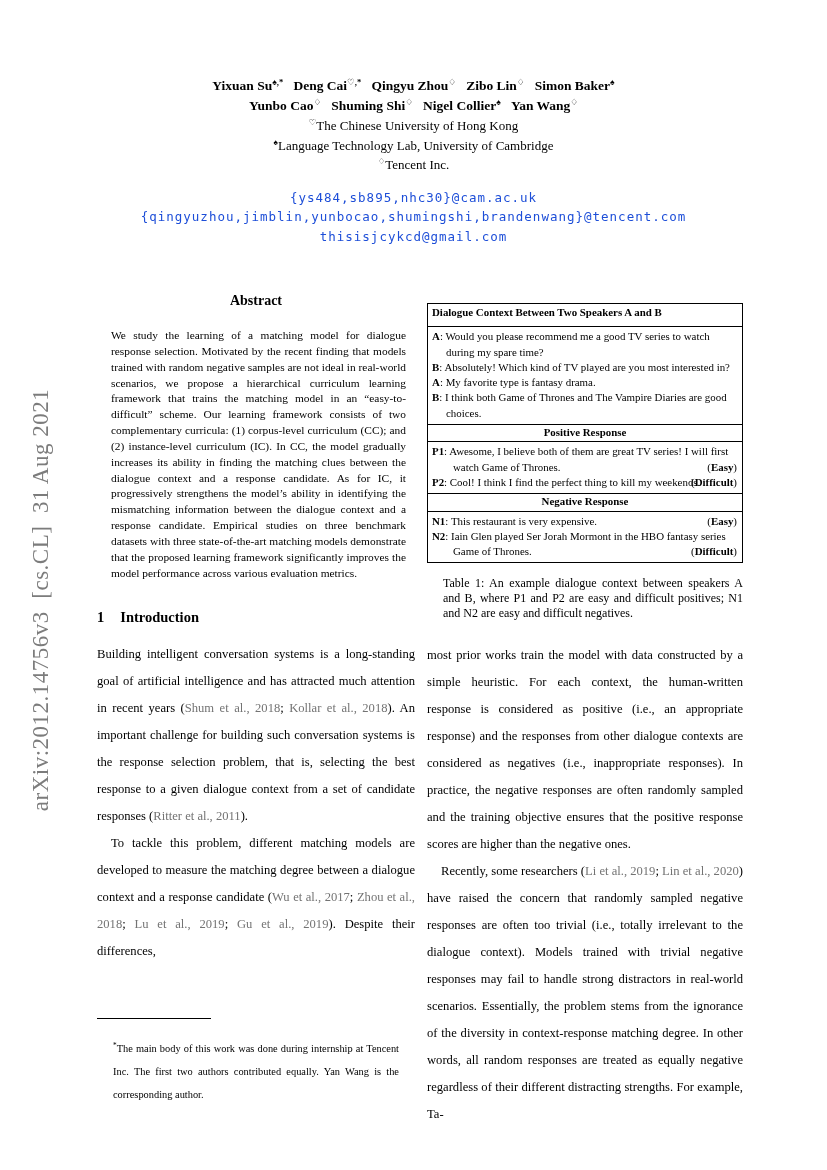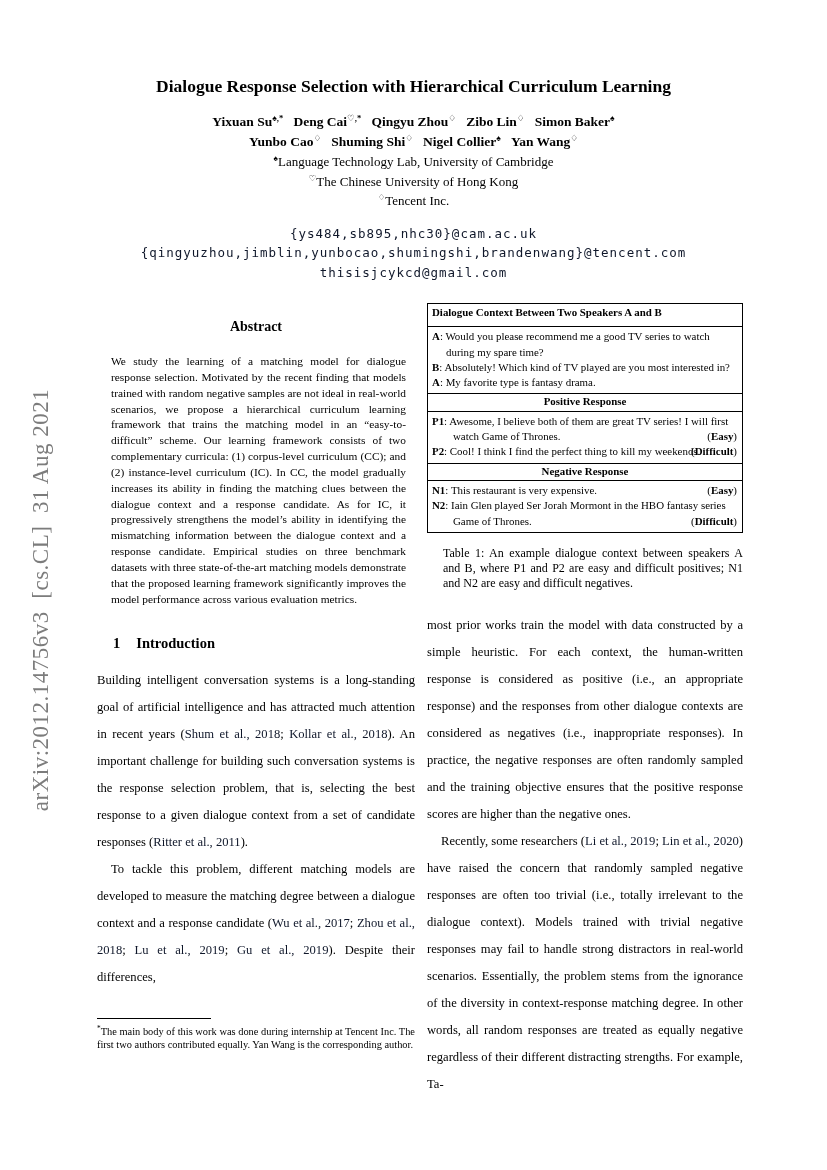--- a/index.html
+++ b/index.html
@@ -18,38 +18,38 @@
     transform:translate(-50%,-50%) rotate(-90deg);
     white-space:nowrap;
     font-size:23px;color:#7c7c7c;letter-spacing:0.5px;
   }
   
   .header{position:absolute;top:76px;left:0;width:827px;text-align:center;}
   .title{font-size:17.5px;font-weight:bold;margin:0 0 15px 0;}
   .author-line{font-size:13.5px;line-height:20px;}
   .affil-line{font-size:13px;line-height:19.5px;}
   .emails{margin-top:13px;font-family:"DejaVu Sans Mono","Liberation Mono",monospace;
-          font-size:12.5px;line-height:19.5px;letter-spacing:1px;color:#0f172a;}
+          font-size:12.5px;line-height:19.5px;letter-spacing:1px;color:#1d4ed8;}
   
   .b{font-weight:bold;}
   .sup{vertical-align:super;font-size:0.64em;line-height:0;}
-  .cite{color:#0f172a;}
+  .cite{color:#737373;}
   
-  .col-left{position:absolute;left:97px;top:313px;width:318px;}
+  .col-left{position:absolute;left:97px;top:287px;width:318px;}
   .col-right{position:absolute;left:427px;top:303px;width:316px;}
   .abs-head{text-align:center;font-weight:bold;font-size:14px;margin:6px 0 19px 0;}
   .abs-body{font-size:11.4px;line-height:15.85px;text-align:justify;margin:0 9px 0 14px;}
-  .sec-head{font-size:14.5px;font-weight:bold;margin:27px 0 15px 16px;}
+  .sec-head{font-size:14.5px;font-weight:bold;margin:27px 0 15px 0;}
   .sec-num{margin-right:16px;}
   .body-par{font-size:12.6px;line-height:27px;text-align:justify;margin:0;}
   .indent{text-indent:14px;}
   
   .footnote{position:absolute;left:97px;top:1018px;width:318px;}
   .fn-rule{width:114px;border-top:1.2px solid #000;margin:0 0 4px 0;}
-  .fn-text{font-size:10.4px;line-height:13px;text-align:justify;margin:0;}
+  .fn-text{font-size:10.4px;line-height:23px;text-align:justify;margin:16px;}
   .fn-marker{vertical-align:super;font-size:0.7em;}
   
   .tbl{border:1.5px solid #000;font-size:10.9px;line-height:15.3px;}
   .tbl-head{font-weight:bold;padding:1px 3px 6px 4px;border-bottom:1.2px solid #000;}
   .tbl-subhead{font-weight:bold;text-align:center;padding:0 3px 1px 3px;border-bottom:1.2px solid #000;}
   .tbl-sec{padding:2px 4px 3px 4px;border-bottom:1.2px solid #000;}
   .tbl-sec.last{border-bottom:none;}
   .d-row{padding-left:14px;text-indent:-14px;position:relative;}
   .p-row{padding-left:21px;text-indent:-21px;position:relative;}
   .row-label{font-weight:bold;}
@@ -62,25 +62,24 @@
   .rc-par1{margin-top:21px;}
 </style>
 </head>
 <body>
 
 <div class="page">
 
   <div class="watermark">arXiv:2012.14756v3&nbsp;&nbsp;[cs.CL]&nbsp;&nbsp;31 Aug 2021</div>
 
   <div class="header">
-    <h1 class="title">Dialogue Response Selection with Hierarchical Curriculum Learning</h1>
     <div class="author-line"><span class="b">Yixuan Su</span><span class="sup b">♠,*</span><span>&nbsp;&nbsp;&nbsp;</span><span class="b">Deng Cai</span><span class="sup b">♡,*</span><span>&nbsp;&nbsp;&nbsp;</span><span class="b">Qingyu Zhou</span><span class="sup b">♢</span><span>&nbsp;&nbsp;&nbsp;</span><span class="b">Zibo Lin</span><span class="sup b">♢</span><span>&nbsp;&nbsp;&nbsp;</span><span class="b">Simon Baker</span><span class="sup b">♠</span></div>
     <div class="author-line"><span class="b">Yunbo Cao</span><span class="sup b">♢</span><span>&nbsp;&nbsp;&nbsp;</span><span class="b">Shuming Shi</span><span class="sup b">♢</span><span>&nbsp;&nbsp;&nbsp;</span><span class="b">Nigel Collier</span><span class="sup b">♠</span><span>&nbsp;&nbsp;&nbsp;</span><span class="b">Yan Wang</span><span class="sup b">♢</span></div>
+    <div class="affil-line"><span class="sup">♡</span><span>The Chinese University of Hong Kong</span></div>
     <div class="affil-line"><span class="sup">♠</span><span>Language Technology Lab, University of Cambridge</span></div>
-    <div class="affil-line"><span class="sup">♡</span><span>The Chinese University of Hong Kong</span></div>
     <div class="affil-line"><span class="sup">♢</span><span>Tencent Inc.</span></div>
     <div class="emails">
       <div>{ys484,sb895,nhc30}@cam.ac.uk</div>
       <div>{qingyuzhou,jimblin,yunbocao,shumingshi,brandenwang}@tencent.com</div>
       <div>thisisjcykcd@gmail.com</div>
     </div>
   </div>
 
   <div class="col-left">
     <h2 class="abs-head">Abstract</h2>
@@ -95,20 +94,21 @@
     <p class="fn-text"><span class="fn-marker">*</span><span>The main body of this work was done during internship at Tencent Inc. The first two authors contributed equally. Yan Wang is the corresponding author.</span></p>
   </div>
 
   <div class="col-right">
     <div class="tbl">
       <div class="tbl-head">Dialogue Context Between Two Speakers A and B</div>
       <div class="tbl-sec">
         <div class="d-row"><span class="row-label">A</span><span>Would you please recommend me a good TV series to watch during my spare time?</span></div>
         <div class="d-row"><span class="row-label">B</span><span>Absolutely! Which kind of TV played are you most interested in?</span></div>
         <div class="d-row"><span class="row-label">A</span><span>My favorite type is fantasy drama.</span></div>
+        <div class="d-row"><span class="row-label">B</span><span>I think both Game of Thrones and The Vampire Diaries are good choices.</span></div>
       </div>
       <div class="tbl-subhead">Positive Response</div>
       <div class="tbl-sec">
         <div class="p-row"><span class="row-label">P1</span><span>Awesome, I believe both of them are great TV series! I will first watch Game of Thrones.</span><span class="row-tag"><span class="tag-word">Easy</span></span></div>
         <div class="p-row"><span class="row-label">P2</span><span>Cool! I think I find the perfect thing to kill my weekends.</span><span class="row-tag"><span class="tag-word">Difficult</span></span></div>
       </div>
       <div class="tbl-subhead">Negative Response</div>
       <div class="tbl-sec last">
         <div class="p-row"><span class="row-label">N1</span><span>This restaurant is very expensive.</span><span class="row-tag"><span class="tag-word">Easy</span></span></div>
         <div class="p-row"><span class="row-label">N2</span><span>Iain Glen played Ser Jorah Mormont in the HBO fantasy series Game of Thrones.</span><span class="row-tag"><span class="tag-word">Difficult</span></span></div>

